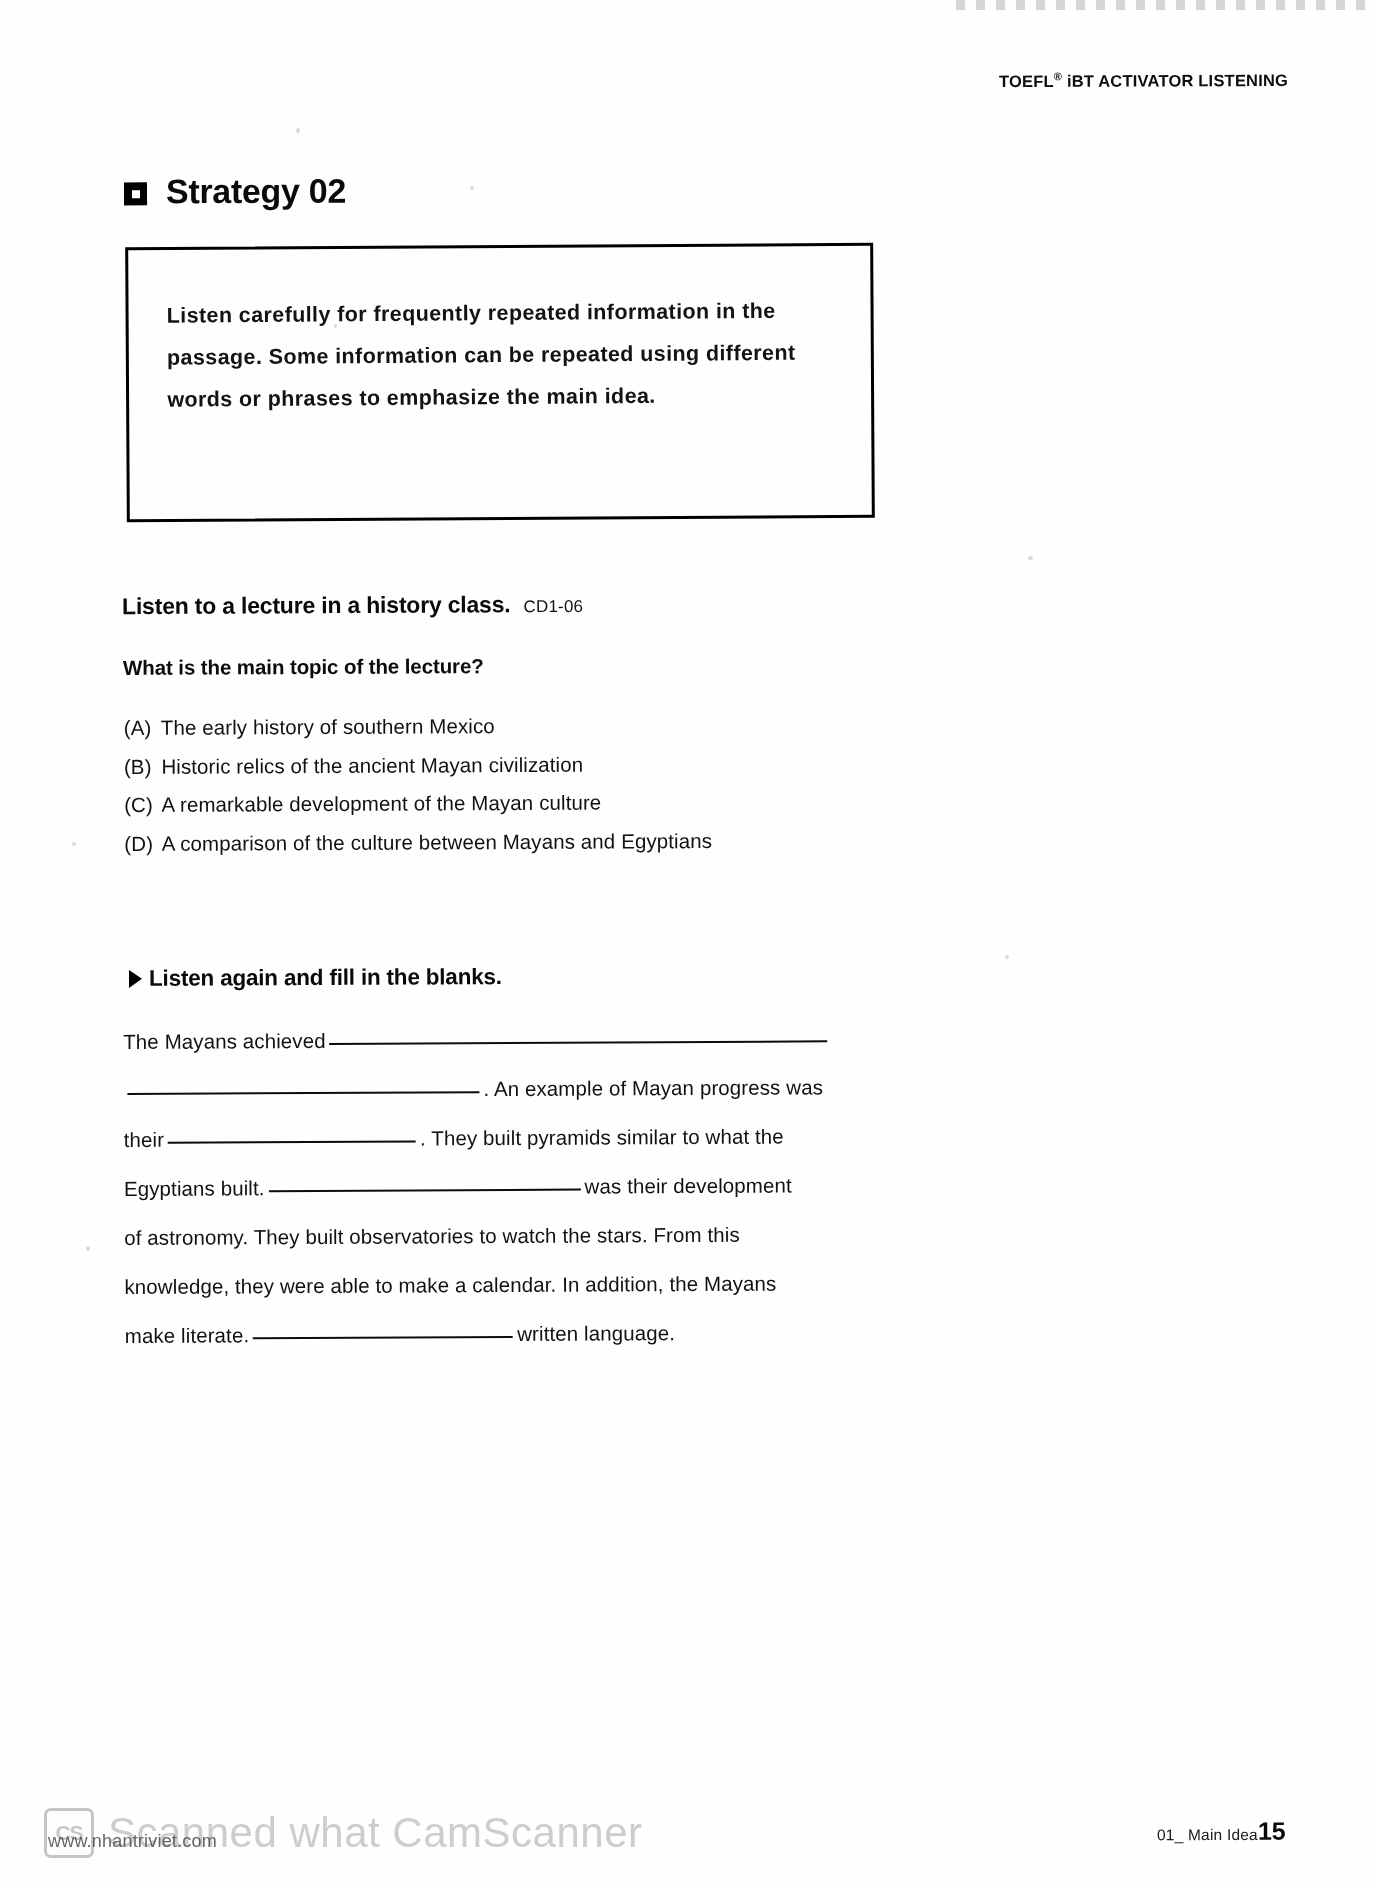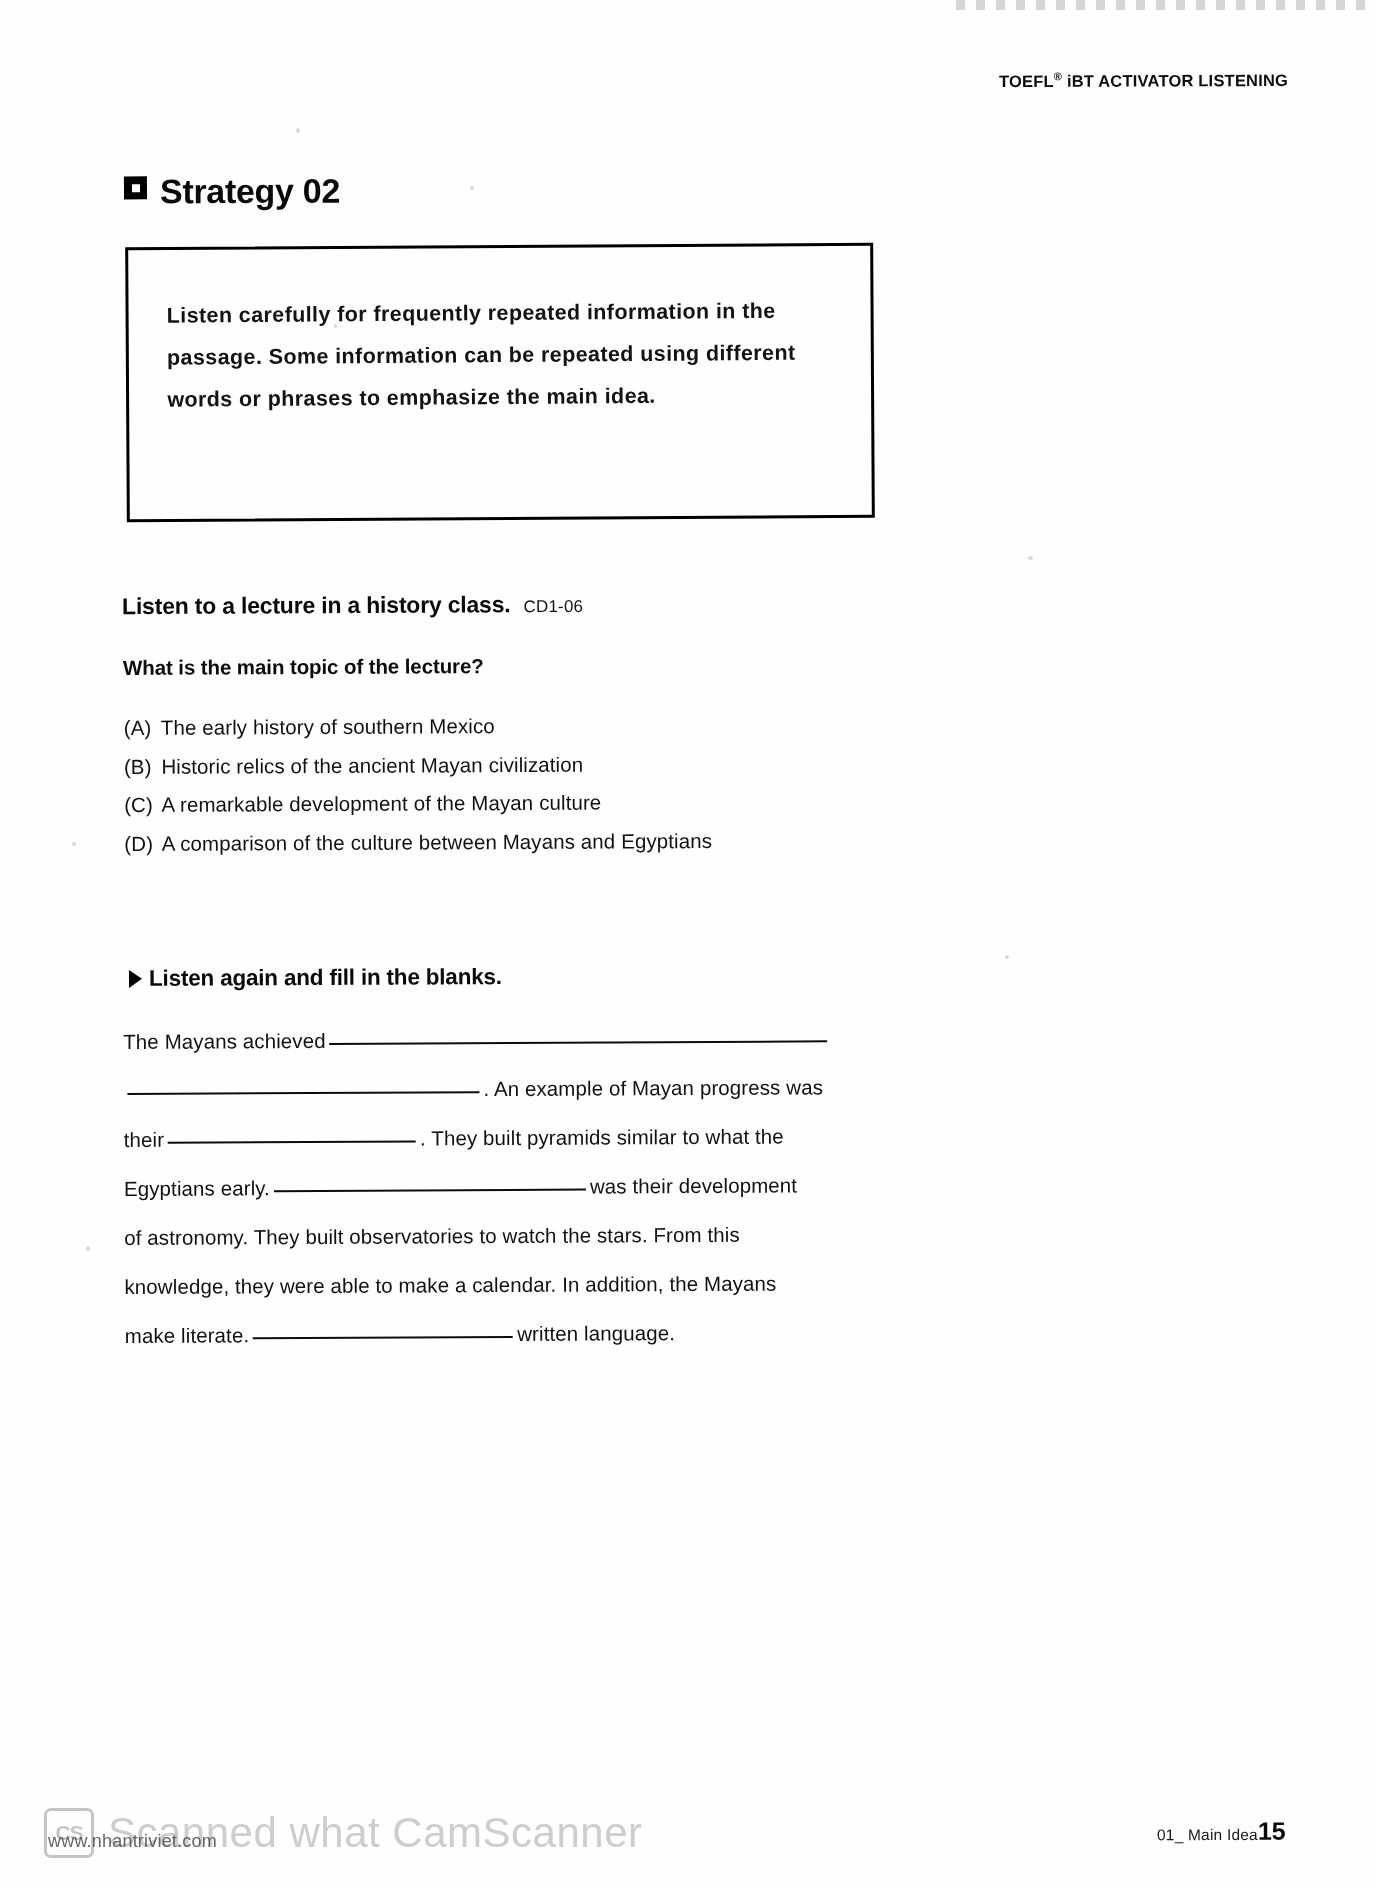--- a/index.html
+++ b/index.html
@@ -54,22 +54,22 @@
     font-size: 11px;
     vertical-align: super;
   }
 
   
   .strategy-title {
     position: absolute;
     top: 172px;
     left: 124px;
     display: flex;
-    align-items: flex-start;
-    gap: 13px;
+    align-items: center;
+    gap: 19px;
     transform: rotate(-0.2deg);
   }
   .sq-bullet {
     width: 23px;
     height: 23px;
     background: #000;
     display: inline-flex;
     align-items: center;
     justify-content: center;
     margin-top: 4px;
@@ -351,21 +351,21 @@
       <span class="w">. An example of Mayan progress was</span>
     </div>
 
     <div class="cloze-line">
       <span class="w">their</span>
       <span class="blank b-250"></span>
       <span class="w">. They built pyramids similar to what the</span>
     </div>
 
     <div class="cloze-line">
-      <span class="w">Egyptians early.</span>
+      <span class="w">Egyptians built.</span>
       <span class="blank b-315"></span>
       <span class="w">was their development</span>
     </div>
 
     <div class="cloze-line">
       <span class="w">of astronomy. They built observatories to watch the stars. From this</span>
     </div>
 
     <div class="cloze-line">
       <span class="w">knowledge, they were able to make a calendar. In addition, the Mayans</span>

